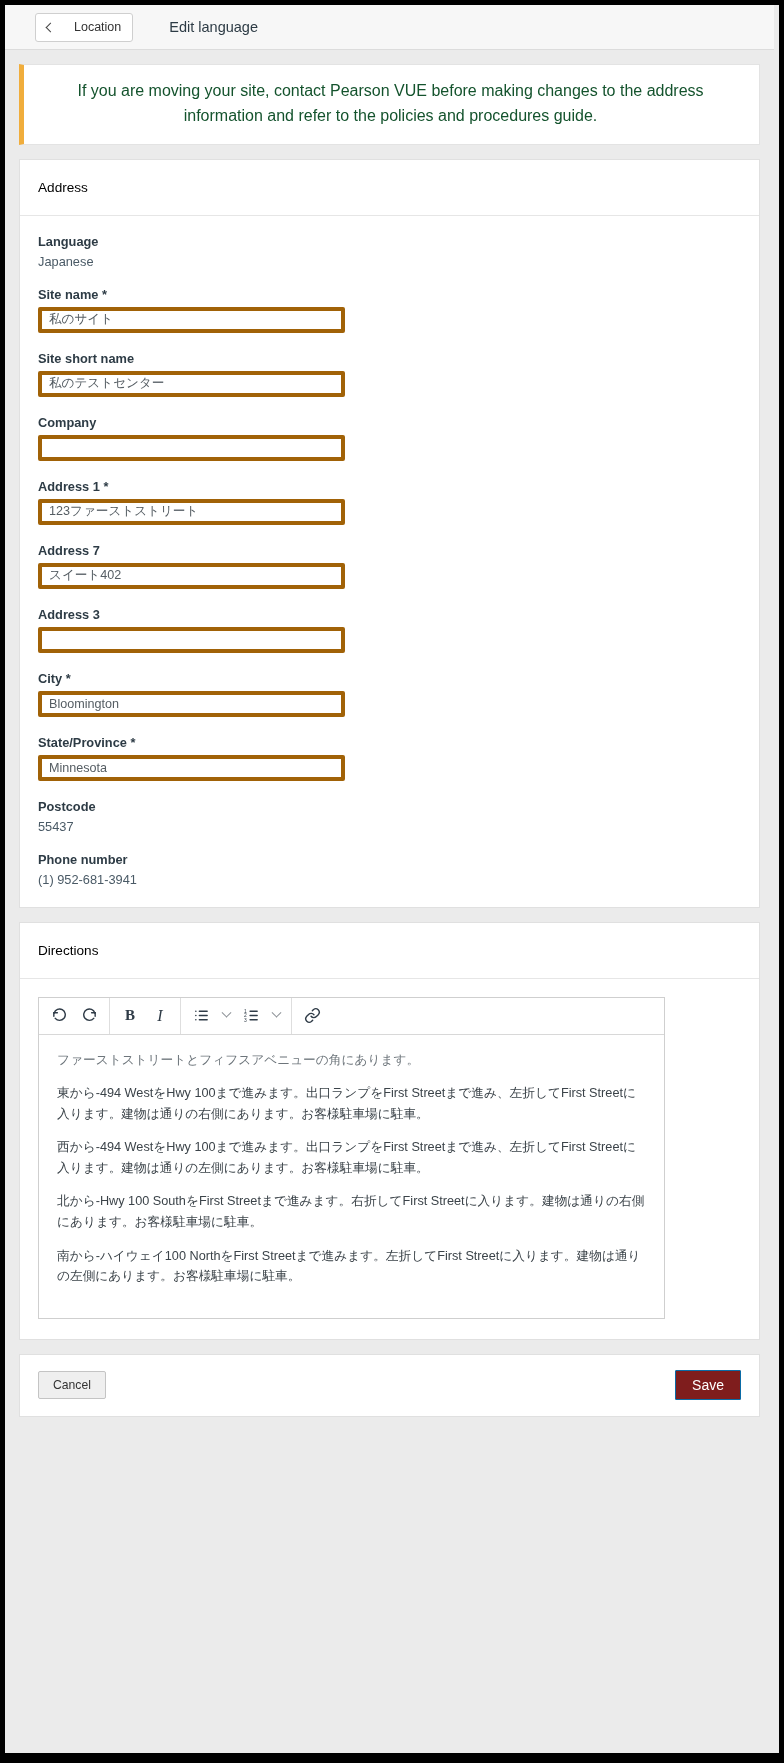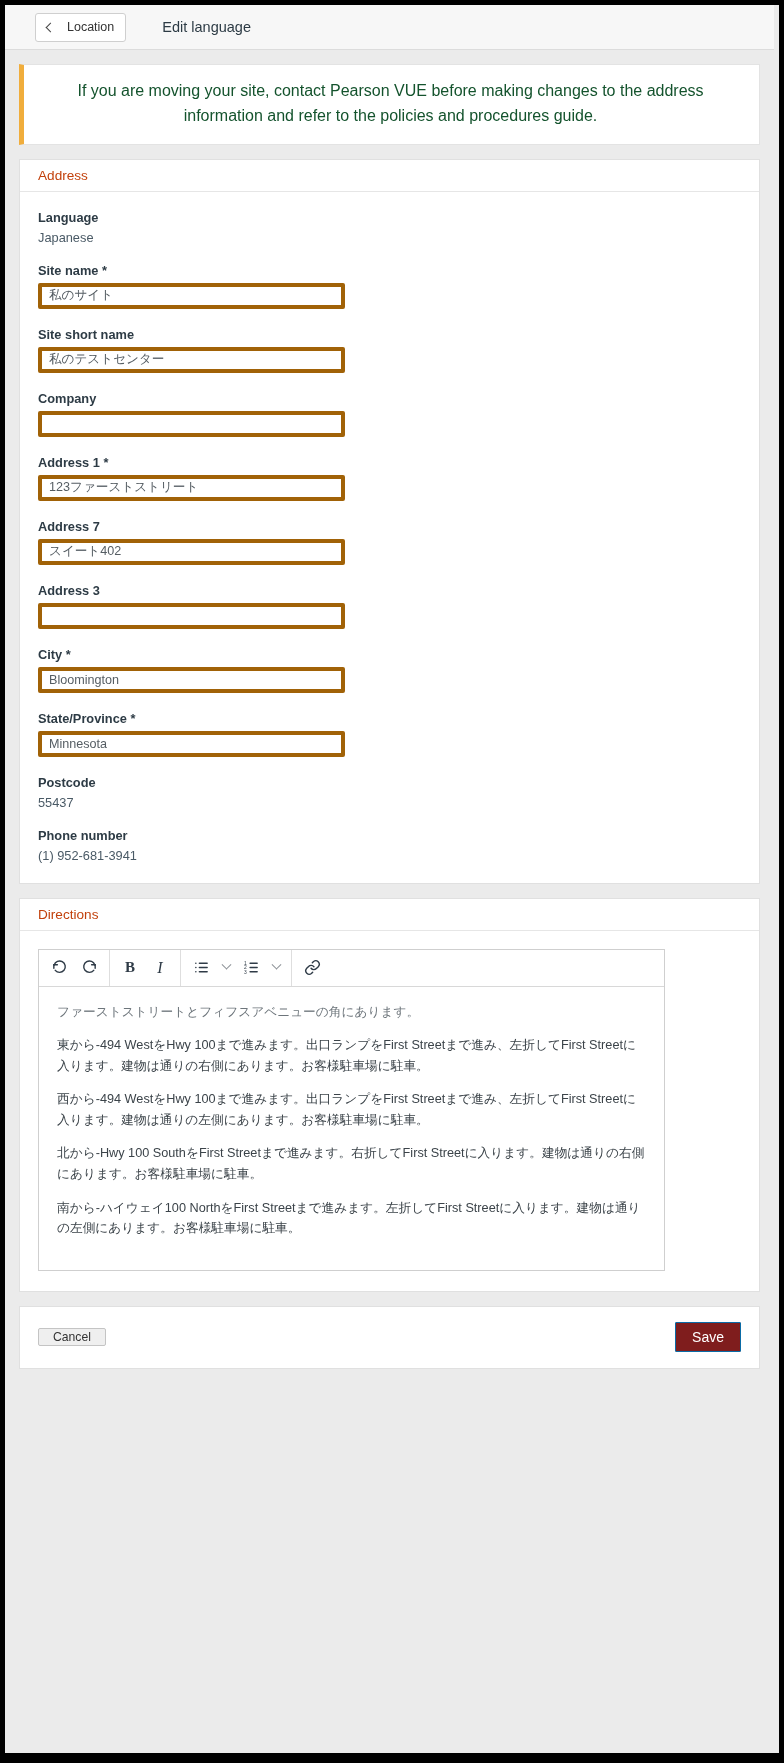--- a/index.html
+++ b/index.html
@@ -38,21 +38,21 @@
     background: #f7f7f7;
     border-bottom: 1px solid #dcdcdc;
     height: 45px;
     display: flex;
     align-items: center;
     padding: 0 0 0 30px;
   }
   .back-btn {
     display: inline-flex;
     align-items: center;
-    gap: 11px;
+    gap: 18px;
     height: 29px;
     padding: 0 11px;
     background: #fff;
     border: 1px solid #cfcfcf;
     border-radius: 3px;
     font-size: 12.5px;
     color: #333;
     cursor: pointer;
     white-space: nowrap;
   }
@@ -84,24 +84,24 @@
     text-align: center;
   }
 
   
   .panel {
     margin: 14px 14px 0 14px;
     background: #fff;
     border: 1px solid #e0e0e0;
   }
   .panel-head {
-    padding: 8px 18px;
+    padding: 20px 18px;
     border-bottom: 1px solid #e6e6e6;
     font-size: 13.6px;
-    color: #c2410c;
+    color: #000000;
   }
   .panel-body {
     padding: 18px 18px 20px 18px;
   }
 
   
   .field { margin-bottom: 18px; }
   .field:last-child { margin-bottom: 0; }
   .field-label {
     font-size: 12.8px;
@@ -199,21 +199,21 @@
     background: #fff;
     border: 1px solid #e0e0e0;
     padding: 16px 18px;
     display: flex;
     align-items: center;
     justify-content: space-between;
     height: 63px;
   }
   .btn-cancel {
     min-width: 66px;
-    height: 18px;
+    height: 28px;
     padding: 0 14px;
     background: #efefef;
     border: 1px solid #c4c4c4;
     border-radius: 2px;
     font-family: "Liberation Sans", "DejaVu Sans", sans-serif;
     font-size: 12.2px;
     color: #333;
     cursor: pointer;
   }
   .btn-save {

